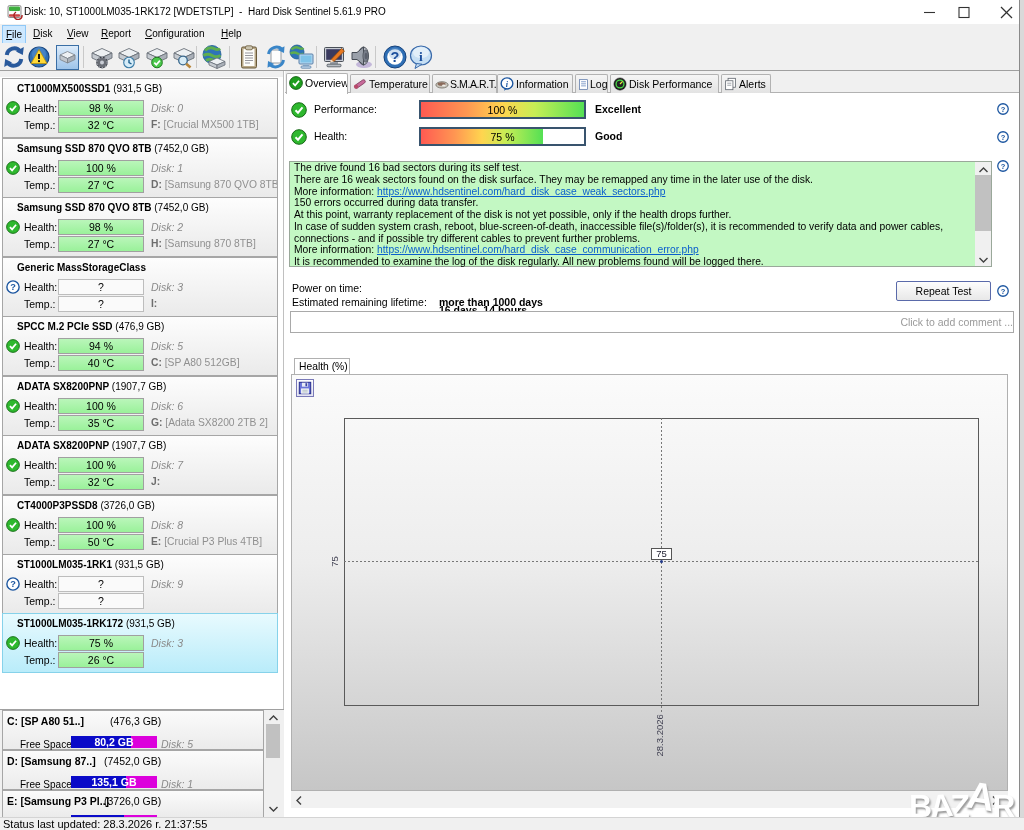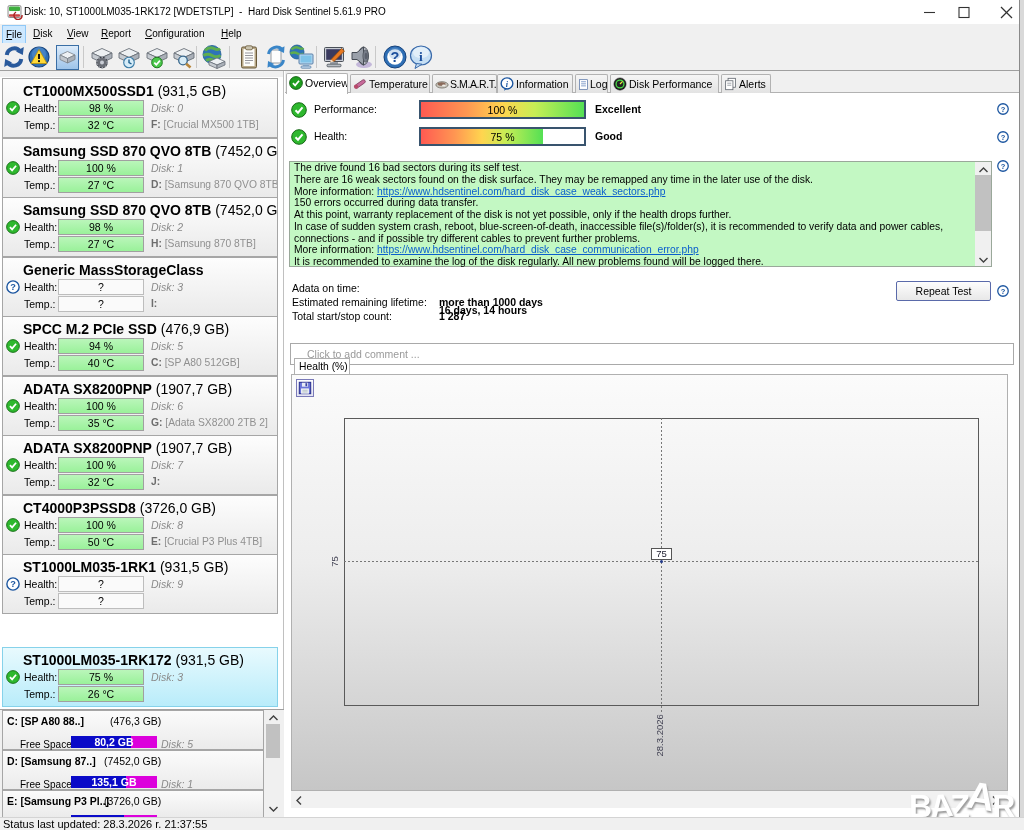--- a/index.html
+++ b/index.html
@@ -12,22 +12,22 @@
 
 #menubar { left:0; top:24px; width:1024px; height:19px; background:#f0f0f0; }
 .menuitem { top:25px; height:29px; line-height:17px; font-size:10px; }
 #menu-file { left:2px; padding:0 3px; background:#cde8ff; border:1px solid #90c8f6; }
 
 #toolbar { left:0; top:43px; width:1024px; height:28px; background:#f0f0f0; border-bottom:1px solid #9f9f9f; }
 .tsep { top:3px; width:1px; height:22px; background:#c9c9c9; }
 
 #leftpanel { left:0; top:71px; width:284px; height:746px; background:#fff; border-right:1px solid #c0c0c0; }
 .dcard { left:2px; width:276px; height:60px; border:1px solid #a6a6a6; background:linear-gradient(180deg,#fdfdfd, #eaeaea); overflow:hidden; }
-.dcard.sel { background:linear-gradient(180deg,#e8fafe,#b9ecfa); border:1px solid #86d2ea;margin-top:34px; }
-.dtitle { left:20px; top:4px; width:250px; font-size:14px; white-space:nowrap; }
+.dcard.sel { background:linear-gradient(180deg,#e8fafe,#b9ecfa); border:1px solid #86d2ea; }
+.dtitle { left:14px; top:4px; width:250px; font-size:10px; white-space:nowrap; }
 .dtitle b { font-weight:bold; }
 .rowlab { font-size:10.5px; }
 .gbar { left:55px; width:86px; height:16px; border:1px solid #a0a0a0; background:linear-gradient(180deg,#baf6ba,#9af19a); text-align:center; font-size:10.5px; line-height:14px; }
 .gbar.unk { background:#fafafa; border:1px solid #bdbdbd; }
 .dright { left:148px; font-size:10.5px; color:#8a8a8a; font-style:italic; }
 .dletter { left:148px; font-size:10.3px; color:#909090; white-space:nowrap; }
 .dletter b { color:#6d6d6d; font-style:normal; }
 .okicon { left:3px; width:14px; height:14px; }
 
 #partpanel { left:0; top:709px; width:284px; height:108px; background:#f0f0f0; border-top:1px solid #a0a0a0; }
@@ -45,21 +45,21 @@
 .tabico { display:inline-block; vertical-align:-3px; margin:0 2px 0 2px; }
 
 .bigbar { left:134px; width:167px; height:19px; border:2px solid #39546e; background:#fff; font-size:10.5px; }
 .bigfill { position:absolute; left:0; top:0; bottom:0; }
 .bigtxt { position:absolute; width:100%; text-align:center; top:2px; }
 .qicon { width:12px; height:12px; }
 
 #greenbox { left:4px; top:90px; width:703px; height:106px; border:1px solid #9aa89a; background:#c3f8c3; font-size:10.3px; line-height:11.75px; padding:0 0 0 4px; white-space:nowrap; }
 #greenbox a { color:#0b5fcc; }
 
-#commentbox { left:5px; top:272px; width:724px; height:22px; border:1px solid #a9a9a9; background:#fff; color:#9a9a9a; font-size:10.5px; line-height:20px; padding-left:16px; }
+#commentbox { left:5px; top:240px; width:724px; height:22px; border:1px solid #a9a9a9; background:#fff; color:#9a9a9a; font-size:10.5px; line-height:20px; padding-left:16px;text-align:right; }
 
 #charttab { left:9px; top:287px; width:56px; height:16px; background:#fff; border:1px solid #b0b0b0; border-bottom:none; font-size:10.3px; line-height:15px; padding-left:4px; }
 #chartpanel { left:6px; top:303px; width:717px; height:417px; border:1px solid #b0b0b0; background:linear-gradient(180deg,#fbfbfb 0%,#ededed 45%,#c6c6c6 100%); }
 #plot { left:52px; top:43px; width:635px; height:288px; border:1px solid #5a5a5a; }
 #hscroll { left:6px; top:720px; width:717px; height:17px; background:#f1f1f1; }
 
 #statusbar { left:0; top:817px; width:1024px; height:13px; background:#f0f0f0; border-top:1px solid #d4d4d4; font-size:11px; line-height:12px; padding-left:3px; }
 </style>
 </head>
 <body>
@@ -328,21 +328,21 @@
     </svg>
  <div class="abs rowlab" style="left:21px;top:23px">Health:</div>
     <div class="abs gbar" style="top:21px">75 %</div>
     <div class="abs dright" style="top:23px">Disk: 3</div>
  <div class="abs rowlab" style="left:21px;top:40px">Temp.:</div>
     <div class="abs gbar" style="top:38px">26 °C</div>
   </div>
 <div class="abs" id="partpanel"></div>
 
 <div class="abs pcard" style="top:710px">
-    <div class="abs ptitle"><b>C: [SP A80 88..]</b></div>
+    <div class="abs ptitle"><b>C: [SP A80 51..]</b></div>
     <div class="abs" style="left:107px;top:4px;">(476,3 GB)</div>
  <div class="abs" style="left:17px;top:28px;font-size:10px;">Free Space</div>
  <div class="abs pbar" style="top:25px;background:linear-gradient(90deg,#0a0ac8 0%,#0a0ac8 70%,#dc00dc 70%,#dc00dc 100%)">80,2 GB</div>
  <div class="abs dright" style="left:158px;top:27px">Disk: 5</div>
   </div>
 <div class="abs pcard" style="top:750px">
     <div class="abs ptitle"><b>D: [Samsung 87..]</b></div>
     <div class="abs" style="left:101px;top:4px;">(7452,0 GB)</div>
  <div class="abs" style="left:17px;top:28px;font-size:10px;">Free Space</div>
  <div class="abs pbar" style="top:25px;background:linear-gradient(90deg,#0a0ac8 0%,#0a0ac8 64%,#dc00dc 64%,#dc00dc 100%)">135,1 GB</div>
@@ -444,21 +444,21 @@
     </svg>
  <svg class="abs" style="left:694px;top:186px" width="9" height="6" viewBox="0 0 9 6">
       <path d="M0.5 1 L4.5 5 L8.5 1" fill="none" stroke="#404040" stroke-width="1.4"></path>
     </svg>
  <div class="abs" style="left:690px;top:104px;width:16px;height:56px;background:#c1c1c1;"></div>
  <svg class="abs qicon" style="left:712px;top:89px" viewBox="0 0 24 24">
       <circle cx="12" cy="12" r="10.5" fill="#fff" stroke="#1c56a0" stroke-width="2.6"></circle>
       <text x="12" y="17.5" font-size="15" font-weight="bold" fill="#1c56a0" text-anchor="middle">?</text>
     </svg>
 
- <div class="abs" style="left:7px;top:211px;">Adata on time:</div>
+ <div class="abs" style="left:7px;top:211px;">Power on time:</div>
     <div class="abs" style="left:154px;top:211px;font-weight:bold;margin-top:22px;">16 days, 14 hours</div>
  <div class="abs" style="left:7px;top:225px;">Estimated remaining lifetime:</div>
     <div class="abs" style="left:154px;top:225px;font-weight:bold;">more than 1000 days</div>
  <div class="abs" style="left:7px;top:239px;">Total start/stop count:</div>
     <div class="abs" style="left:154px;top:239px;font-weight:bold;">1 287</div>
  <div class="abs" style="left:611px;top:210px;width:95px;height:20px;border:1px solid #5a6aaa;border-radius:2px;background:linear-gradient(180deg,#fdfdfd,#e8e8e8);text-align:center;line-height:19px;">Repeat Test</div>
  <svg class="abs qicon" style="left:712px;top:214px" viewBox="0 0 24 24">
       <circle cx="12" cy="12" r="10.5" fill="#fff" stroke="#1c56a0" stroke-width="2.6"></circle>
       <text x="12" y="17.5" font-size="15" font-weight="bold" fill="#1c56a0" text-anchor="middle">?</text>
     </svg>

